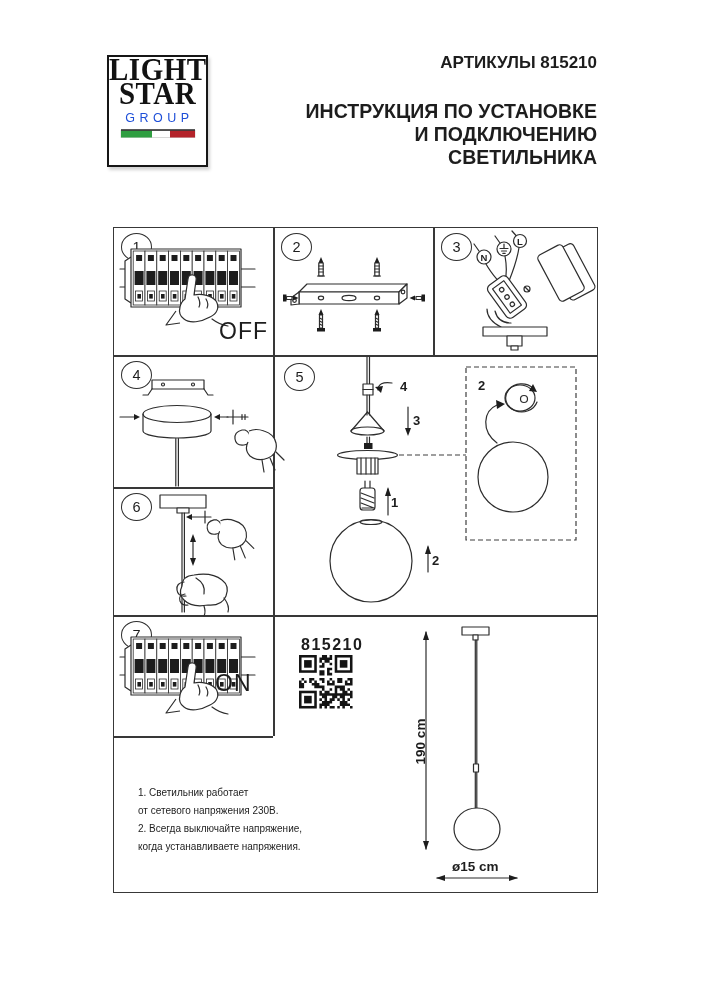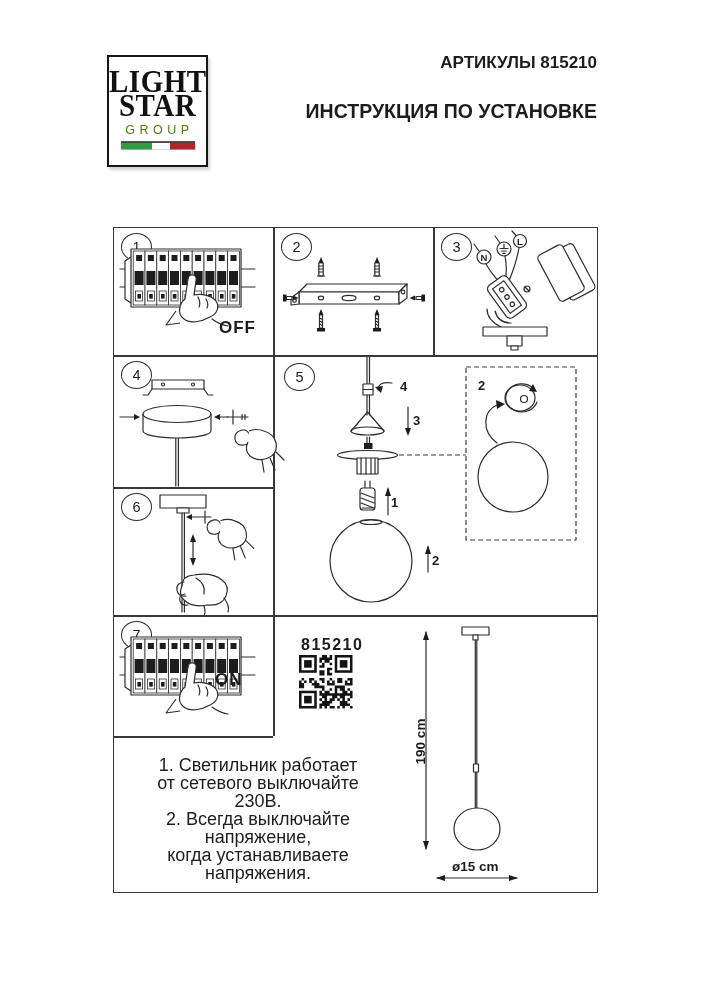--- a/index.html
+++ b/index.html
@@ -2,40 +2,40 @@
 <html><head>
 <meta charset="utf-8">
 <style>
   html,body{margin:0;padding:0;background:#fff;}
   .page{position:relative;width:707px;height:1000px;background:#fff;overflow:hidden;
         font-family:"Liberation Sans",sans-serif;color:#1d1d1d;outline:1px solid #e7e7e7;}
   .abs{position:absolute;}
 
   
   .logo-box{left:107px;top:55px;width:101px;height:112px;border:2px solid #161616;
-            box-shadow:2px 3px 3px rgba(0,0,0,.18);text-align:center;padding-top:12px;box-sizing:border-box;}
+            box-shadow:2px 3px 3px rgba(0,0,0,.18);text-align:center;box-sizing:border-box;}
   .logo-word{font-family:"Liberation Serif",serif;font-weight:bold;font-size:29px;line-height:24px;
              letter-spacing:.5px;color:#121212;transform:scaleY(1.08);}
-  .logo-group{font-size:12.5px;letter-spacing:4.5px;color:#4d7c0f;margin-top:6px;margin-left:4px;}
+  .logo-group{font-size:12.5px;letter-spacing:4.5px;color:#1d4ed8;margin-top:6px;margin-left:4px;}
   .logo-flag{margin:4px auto 0;display:block;}
   .hdr-right{left:300px;top:52px;width:297px;text-align:right;font-weight:bold;}
   .hdr-series{font-size:17px;line-height:22px;}
   .hdr-articles{font-size:17px;line-height:22px;}
   .hdr-title{margin-top:26px;font-size:19.5px;line-height:23px;text-align:right;}
 
   
   .grid-outer{left:113px;top:227px;width:485px;height:666px;border:1.6px solid #383838;box-sizing:border-box;}
   .gline{background:#383838;}
 
   .stepnum{width:29px;height:26px;border:1.4px solid #2e2e2e;border-radius:50%;
            display:flex;align-items:center;justify-content:center;font-size:14.5px;background:#fff;}
 
-  .switch-label{font-size:17px;font-weight:700;letter-spacing:1px;width:50px;}
+  .switch-label{font-size:23px;font-weight:400;letter-spacing:1px;width:50px;}
   .plbl{font-size:13px;font-weight:bold;}
-  .notes{left:138px;top:756px;width:240px;font-size:18px;line-height:18px;text-align:center;}
+  .notes{left:138px;top:784px;width:240px;font-size:10px;line-height:18px;}
   .qr-label{left:301px;top:636px;font-size:16px;font-weight:bold;letter-spacing:1.5px;}
   .dim-height{left:393px;top:734px;width:54px;text-align:center;font-size:13.5px;font-weight:bold;
               transform:rotate(-90deg);}
   .dim-dia{left:452px;top:859px;width:56px;text-align:left;font-size:13.5px;font-weight:bold;}
 
   svg{display:block;overflow:visible;}
   svg .ink{stroke:#2d2d2d;stroke-width:1.2;fill:none;stroke-linecap:round;stroke-linejoin:round;}
   svg .thin{stroke:#2d2d2d;stroke-width:.8;fill:#fff;}
   svg .fill{fill:#1d1d1d;stroke:none;}
   svg .wfill{fill:#fff;stroke:#2d2d2d;stroke-width:1.2;stroke-linejoin:round;}
@@ -56,20 +56,21 @@
       <rect x="0" y="1.5" width="31" height="7" fill="#2f9e41"></rect>
       <rect x="49" y="1.5" width="25" height="7" fill="#b4232a"></rect>
       <line x1="0" y1="1" x2="74" y2="1" stroke="#222" stroke-width="1.4"></line>
     </svg>
   </div>
 
   <div class="abs hdr-right">
     <div class="hdr-articles">АРТИКУЛЫ 815210</div>
     <div class="hdr-title">
       <div>ИНСТРУКЦИЯ ПО УСТАНОВКЕ</div>
+      <div>И ПОДКЛЮЧЕНИЮ СВЕТИЛЬНИКА</div>
     </div>
   </div>
 
   <div class="abs grid-outer"></div>
   <div class="abs gline" style="left:273px;top:227px;width:1.5px;height:509px;"></div>
   <div class="abs gline" style="left:433px;top:227px;width:1.5px;height:128px;"></div>
   <div class="abs gline" style="left:113px;top:355px;width:485px;height:1.5px;"></div>
   <div class="abs gline" style="left:113px;top:487px;width:160px;height:1.5px;"></div>
   <div class="abs gline" style="left:113px;top:615px;width:485px;height:1.5px;"></div>
   <div class="abs gline" style="left:113px;top:736px;width:160px;height:1.5px;"></div>
@@ -295,21 +296,21 @@
         <rect x="38.25" y="2.55" width="12.7" height="12.7" fill="#fff"></rect>
         <rect x="40.8" y="5.1" width="7.6" height="7.6"></rect>
       <rect x="0" y="35.7" width="17.8" height="17.8"></rect>
         <rect x="2.55" y="38.25" width="12.7" height="12.7" fill="#fff"></rect>
         <rect x="5.1" y="40.8" width="7.6" height="7.6"></rect>
     </g>
   </svg>
 
   <div class="abs notes">
     <div>1. Светильник работает</div>
-    <div>от сетевого выключайте 230В.</div>
+    <div>от сетевого напряжения 230В.</div>
     <div>2. Всегда выключайте напряжение,</div>
     <div>когда устанавливаете напряжения.</div>
   </div>
 
   <svg class="abs" style="left:410px;top:618px;" width="120" height="270">
     <rect class="wfill" x="52" y="9" width="27" height="8"></rect>
     <rect class="wfill" x="63" y="17" width="5" height="5"></rect>
     <path class="ink" d="M65.3,22 V190 M66.8,22 V190"></path>
     <rect class="wfill" x="63.5" y="146" width="5" height="8"></rect>
     <ellipse class="wfill" cx="67" cy="211" rx="23" ry="21"></ellipse>

